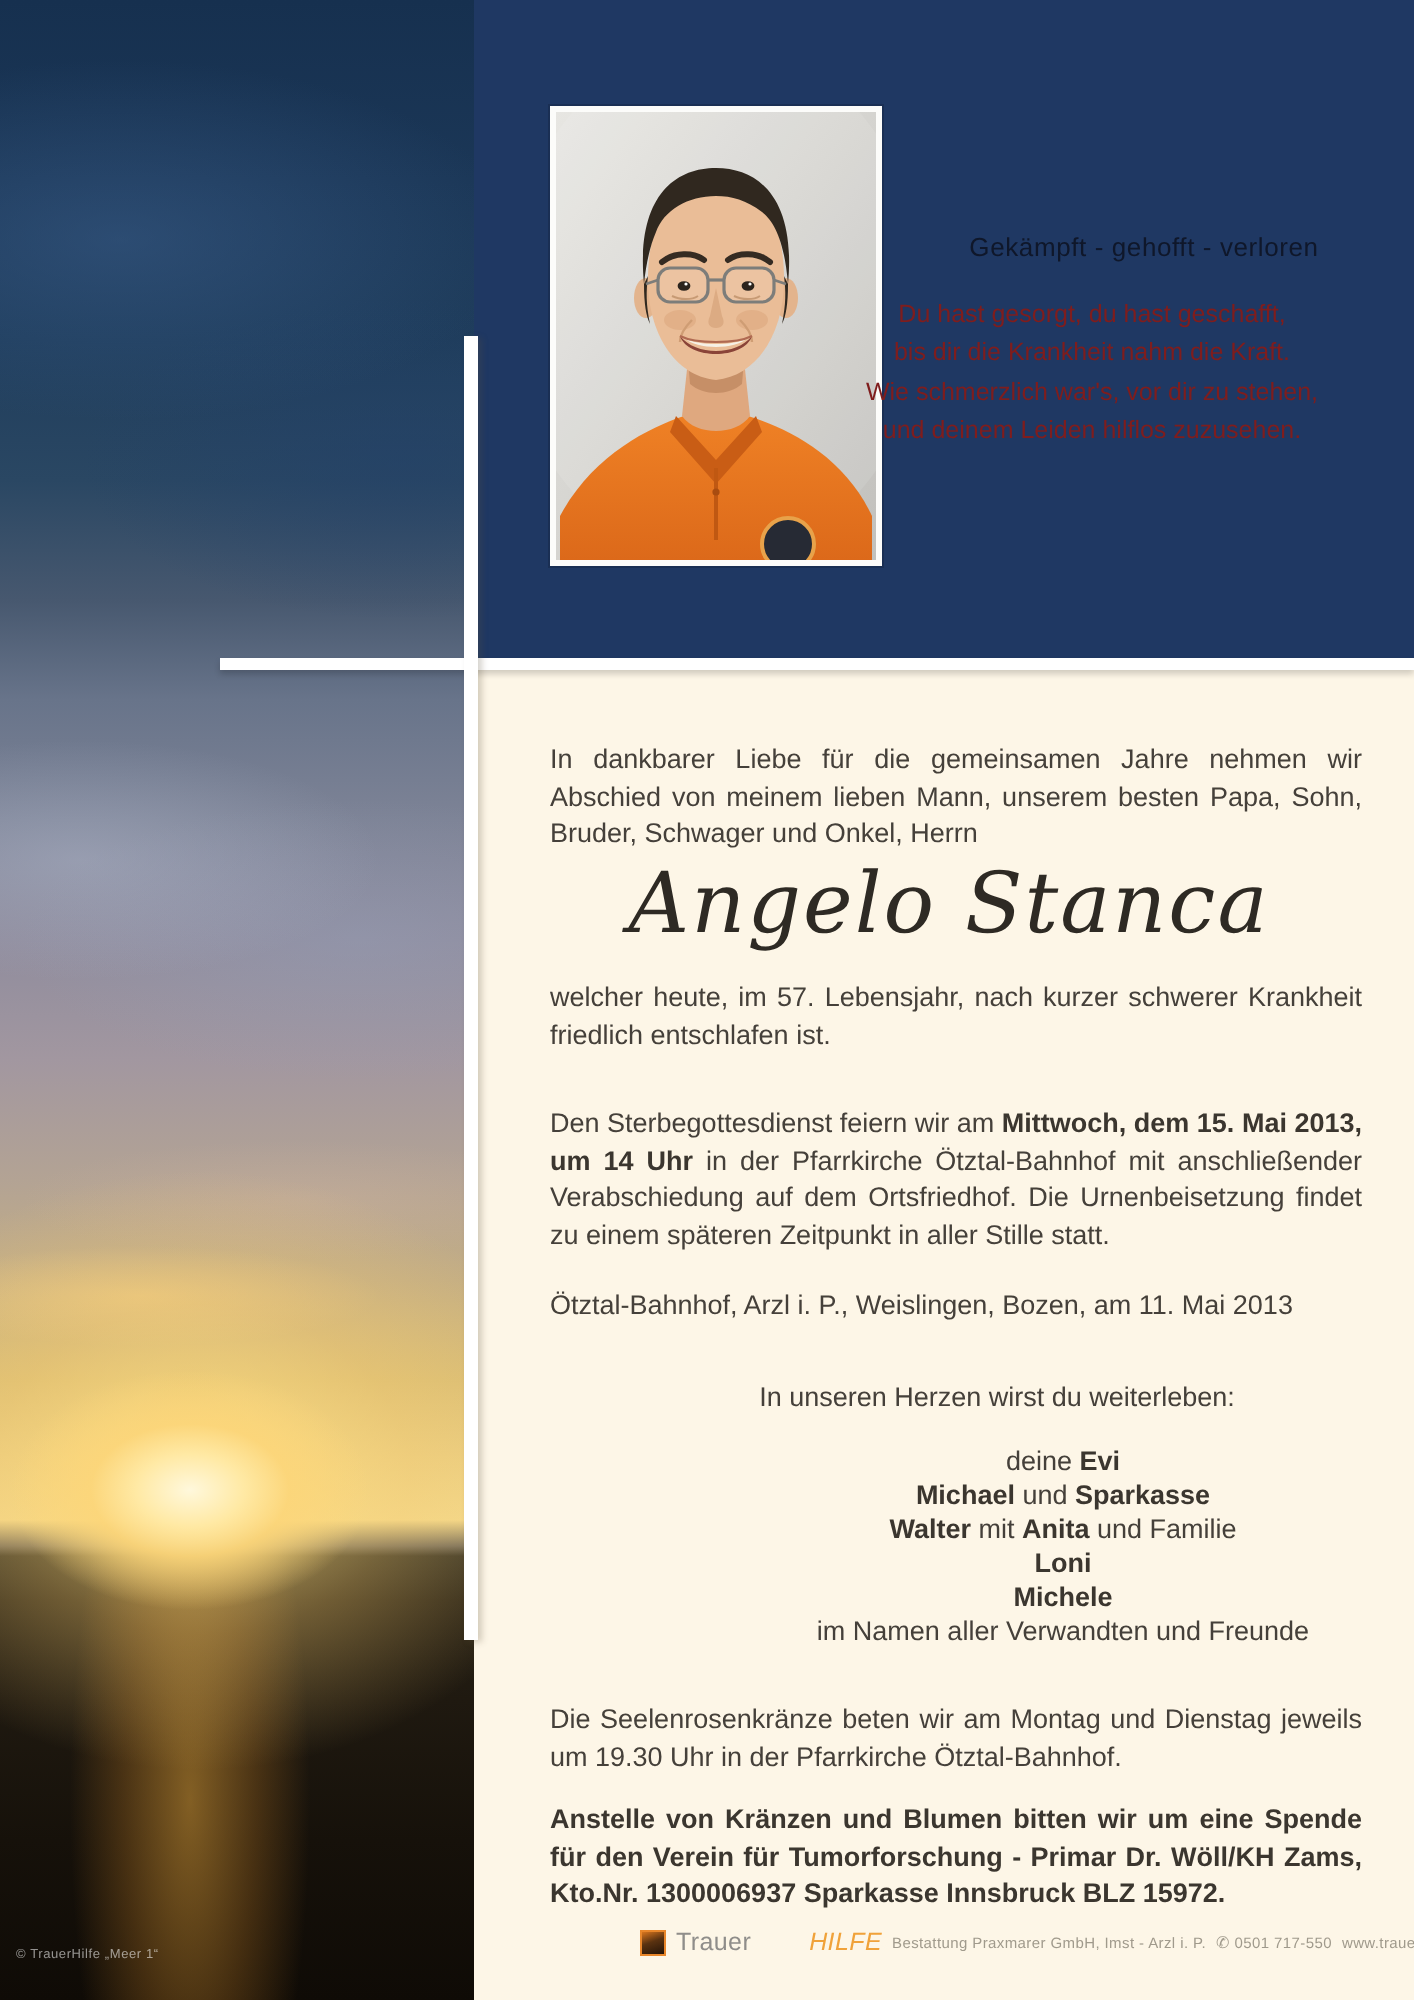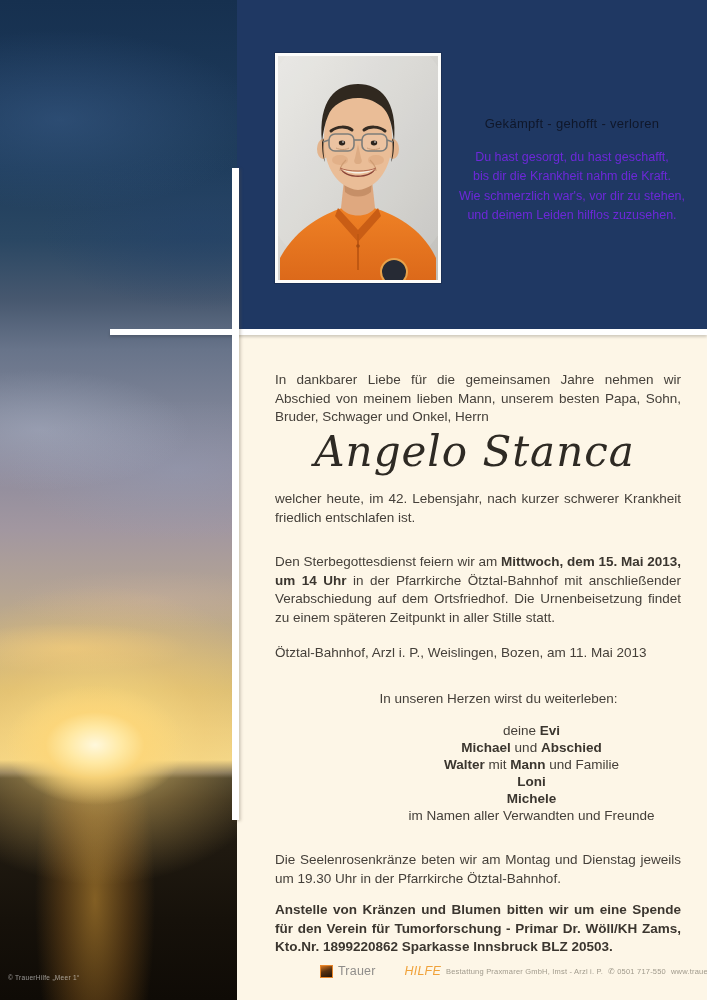--- a/index.html
+++ b/index.html
@@ -41,22 +41,22 @@
     position:absolute;left:275px;top:53px;width:160px;height:224px;
     border:3px solid #fcfcfa;box-sizing:content-box;box-shadow:0 0 0 1px rgba(0,0,0,.15);
   }
   .portrait svg{display:block;}
   
   .motto{
     position:absolute;left:437px;top:116px;width:270px;text-align:center;
     color:#0f172a;font-size:13px;letter-spacing:.3px;
   }
   .verse{
-    position:absolute;left:437px;top:148px;width:270px;text-align:center;
-    color:#6d28d9;font-size:12.5px;line-height:1.55;
+    position:absolute;left:411px;top:148px;width:270px;text-align:center;
+    color:#7f1d1d;font-size:12.5px;line-height:1.55;
   }
   
   .para{position:absolute;left:275px;width:406px;color:#45403a;font-size:13.5px;line-height:1.38;text-align:justify;}
   .para b,.names b{color:#3b362f;}
   .name-script{
     position:absolute;left:242px;top:427px;width:465px;text-align:center;
     font-family:"DejaVu Serif",serif;font-style:italic;font-weight:400;
     font-size:42px;color:#2e2a24;letter-spacing:1px;
   }
   .centered{position:absolute;left:242px;width:513px;text-align:center;color:#45403a;font-size:13.5px;}
@@ -159,40 +159,40 @@
     <div>Du hast gesorgt, du hast geschafft,</div>
     <div>bis dir die Krankheit nahm die Kraft.</div>
     <div>Wie schmerzlich war's, vor dir zu stehen,</div>
     <div>und deinem Leiden hilflos zuzusehen.</div>
   </div>
 
   <div class="para" style="top:371px;">In dankbarer Liebe für die gemeinsamen Jahre nehmen wir Abschied von meinem lieben Mann, unserem besten Papa, Sohn, Bruder, Schwager und Onkel, Herrn</div>
 
   <div class="name-script">Angelo Stanca</div>
 
-  <div class="para" style="top:490px;">welcher heute, im 42. Lebensjahr, nach kurzer schwerer Krankheit friedlich entschlafen ist.</div>
+  <div class="para" style="top:490px;">welcher heute, im 57. Lebensjahr, nach kurzer schwerer Krankheit friedlich entschlafen ist.</div>
 
   <div class="para" style="top:553px;"><span>Den Sterbegottesdienst feiern wir am </span><b>Mittwoch, dem 15. Mai 2013, um 14 Uhr</b><span> in der Pfarrkirche Ötztal-Bahnhof mit anschließender Verabschiedung auf dem Ortsfriedhof. Die Urnenbeisetzung findet zu einem späteren Zeitpunkt in aller Stille statt.</span></div>
 
   <div class="para" style="top:644px;text-align:left;">Ötztal-Bahnhof, Arzl i. P., Weislingen, Bozen, am 11. Mai 2013</div>
 
   <div class="centered" style="top:691px;">In unseren Herzen wirst du weiterleben:</div>
 
   <div class="centered names" style="top:722px;margin-left:33px;">
     <div><span>deine </span><b>Evi</b></div>
-    <div><b>Michael</b><span> und </span><b>Abschied</b></div>
-    <div><b>Walter</b><span> mit </span><b>Mann</b><span> und Familie</span></div>
+    <div><b>Michael</b><span> und </span><b>Sparkasse</b></div>
+    <div><b>Walter</b><span> mit </span><b>Anita</b><span> und Familie</span></div>
     <div><b>Loni</b></div>
     <div><b>Michele</b></div>
     <div>im Namen aller Verwandten und Freunde</div>
   </div>
 
   <div class="para" style="top:851px;">Die Seelenrosenkränze beten wir am Montag und Dienstag jeweils um 19.30 Uhr in der Pfarrkirche Ötztal-Bahnhof.</div>
 
-  <div class="para bold-par" style="top:901px;">Anstelle von Kränzen und Blumen bitten wir um eine Spende für den Verein für Tumorforschung - Primar Dr. Wöll/KH Zams, Kto.Nr. 1899220862 Sparkasse Innsbruck BLZ 20503.</div>
+  <div class="para bold-par" style="top:901px;">Anstelle von Kränzen und Blumen bitten wir um eine Spende für den Verein für Tumorforschung - Primar Dr. Wöll/KH Zams, Kto.Nr. 1300006937 Sparkasse Innsbruck BLZ 15972.</div>
 
   <div class="footer">
     <div class="logo-mark"></div>
     <div class="brand"><span class="b1">Trauer</span><span class="b2">HILFE</span></div>
     <div class="foot-small">Bestattung Praxmarer GmbH, Imst - Arzl i. P.</div>
     <div class="foot-small"><span class="phone-icon">✆</span> <span>0501 717-550</span></div>
     <div class="foot-small">www.trauerhilfe.at</div>
   </div>
 
 </div>

